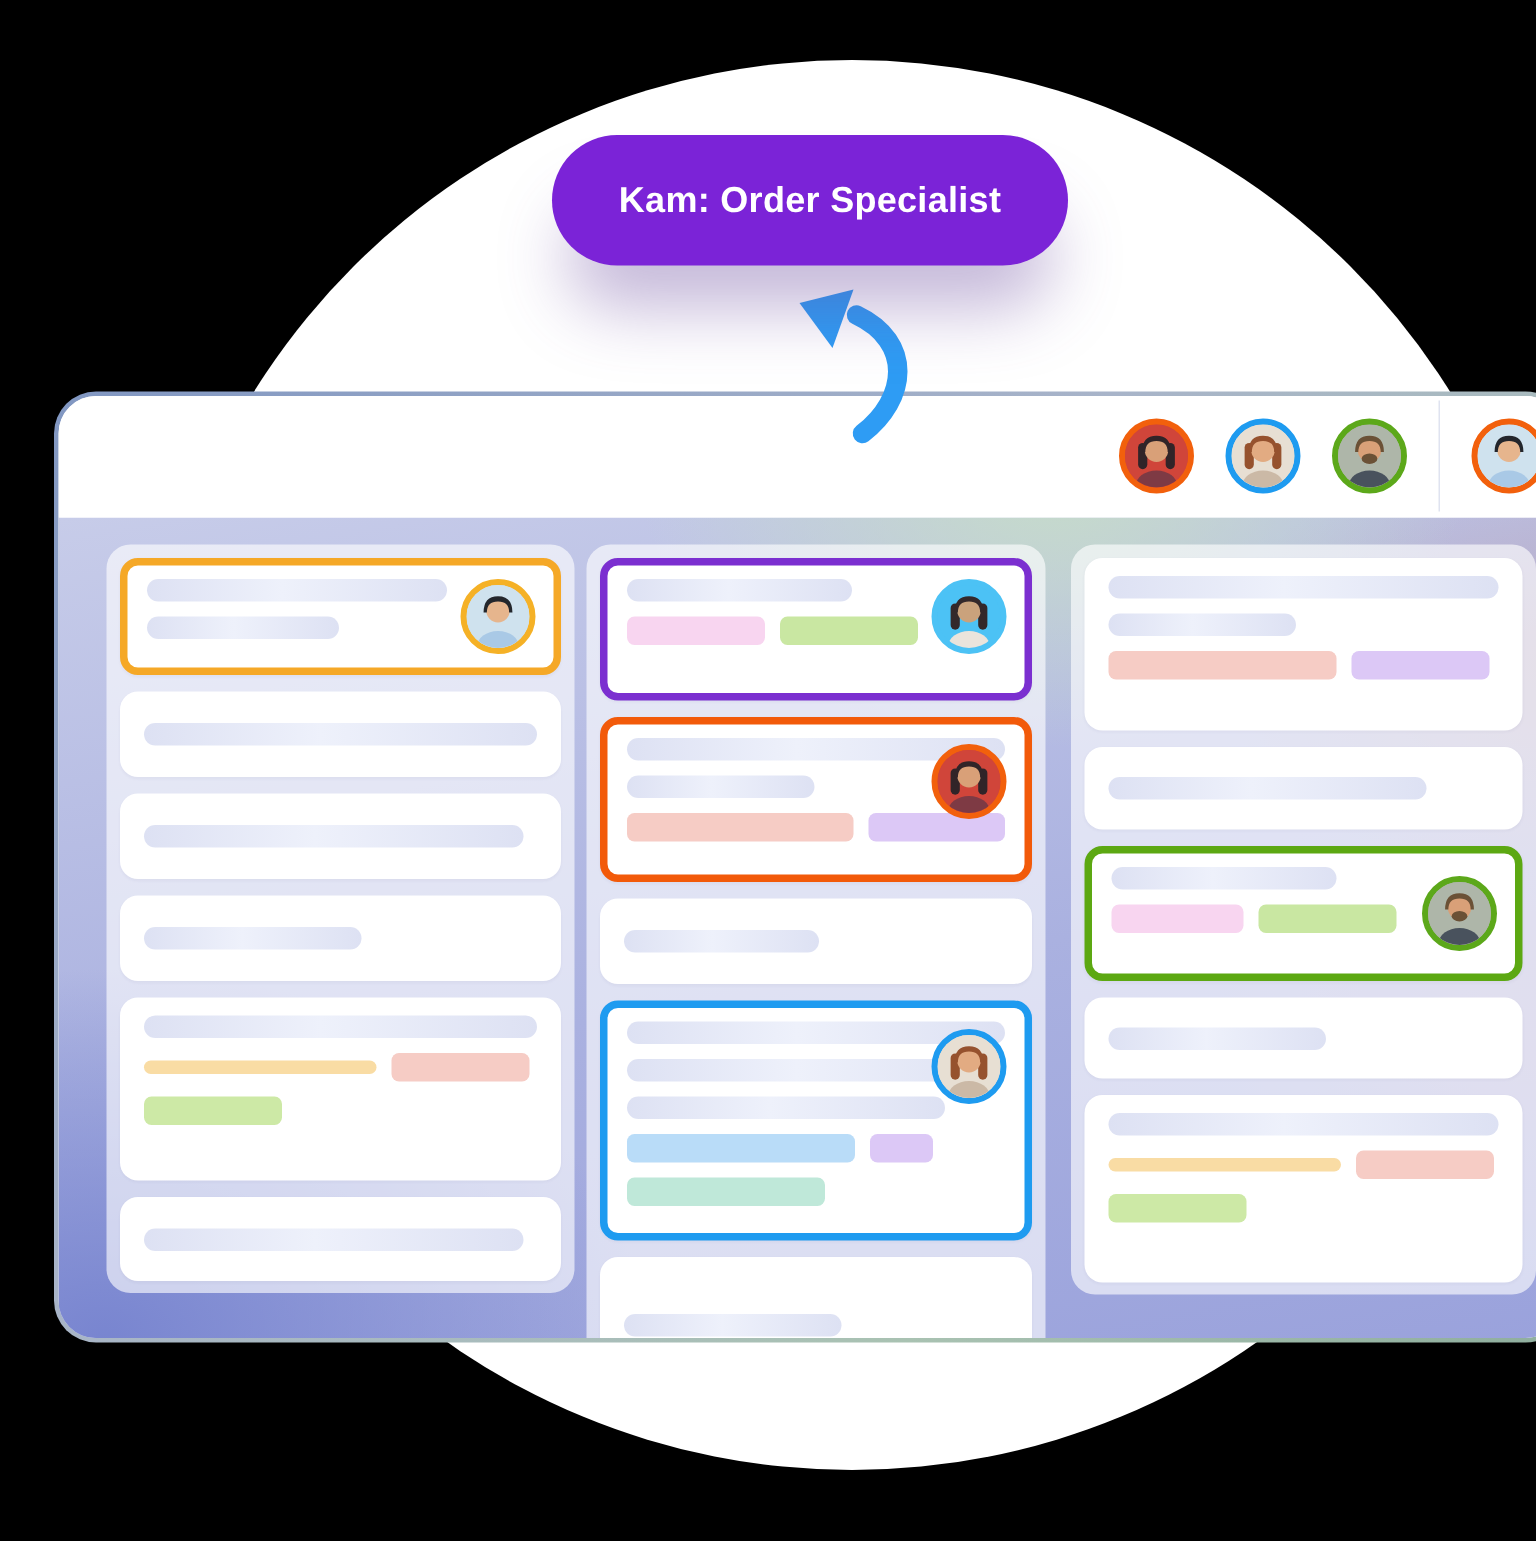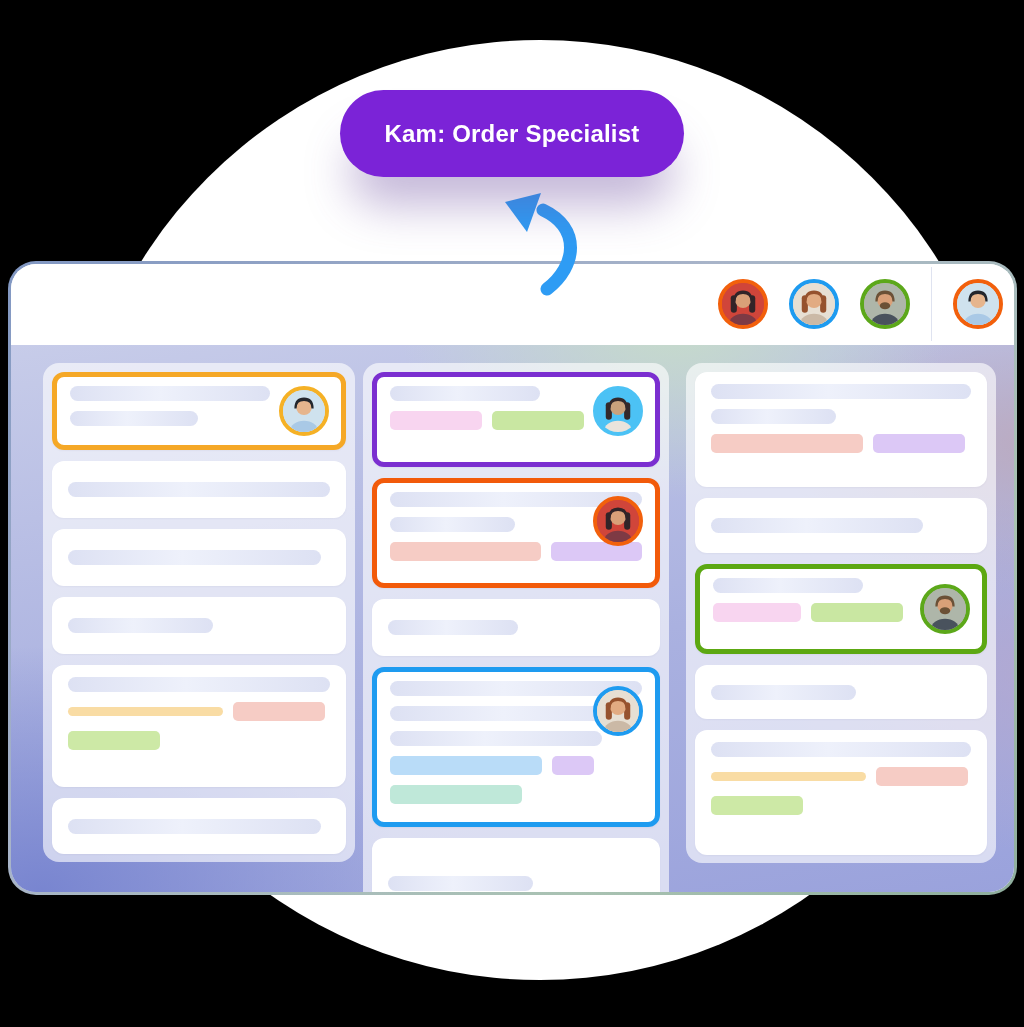--- a/index.html
+++ b/index.html
@@ -1,20 +1,20 @@
 <!DOCTYPE html>
 <html><head>
 <meta charset="utf-8">
 <style>
   html,body{margin:0;padding:0;}
   body{
     width:1024px;height:1027px;background:#000;overflow:hidden;
     font-family:"Liberation Sans", sans-serif;
   }
-  .stage{position:relative;width:852px;height:1027px;}
+  .stage{position:relative;width:852px;height:1027px;margin-left:28px;}
 
   .bg-circle{
     position:absolute;left:70px;top:40px;width:940px;height:940px;
     border-radius:50%;background:#ffffff;z-index:1;
   }
 
   .badge{
     position:absolute;left:340px;top:90px;width:344px;height:87px;
     border-radius:44px;background:#7B23D7;z-index:4;
     display:flex;align-items:center;justify-content:center;

